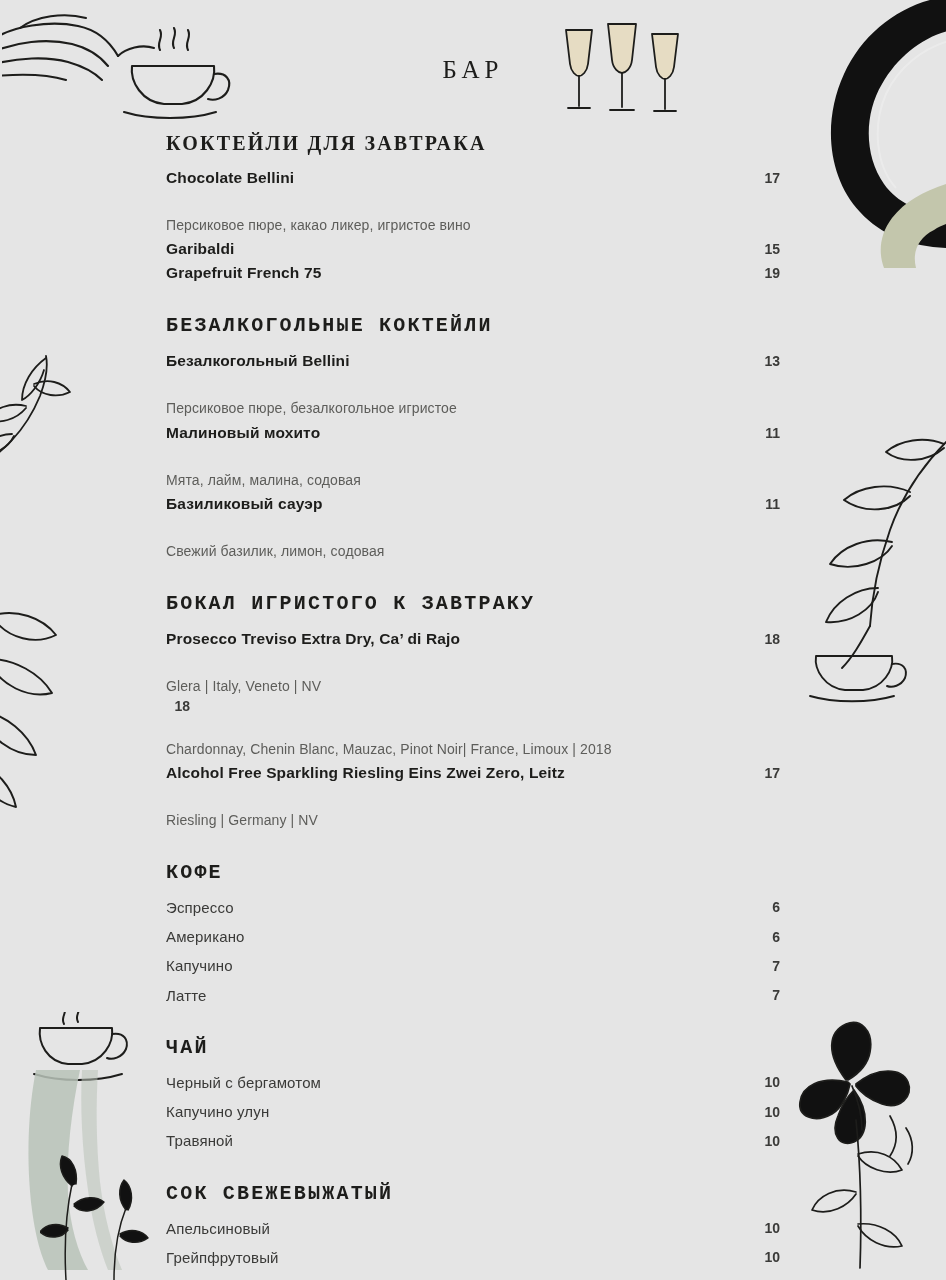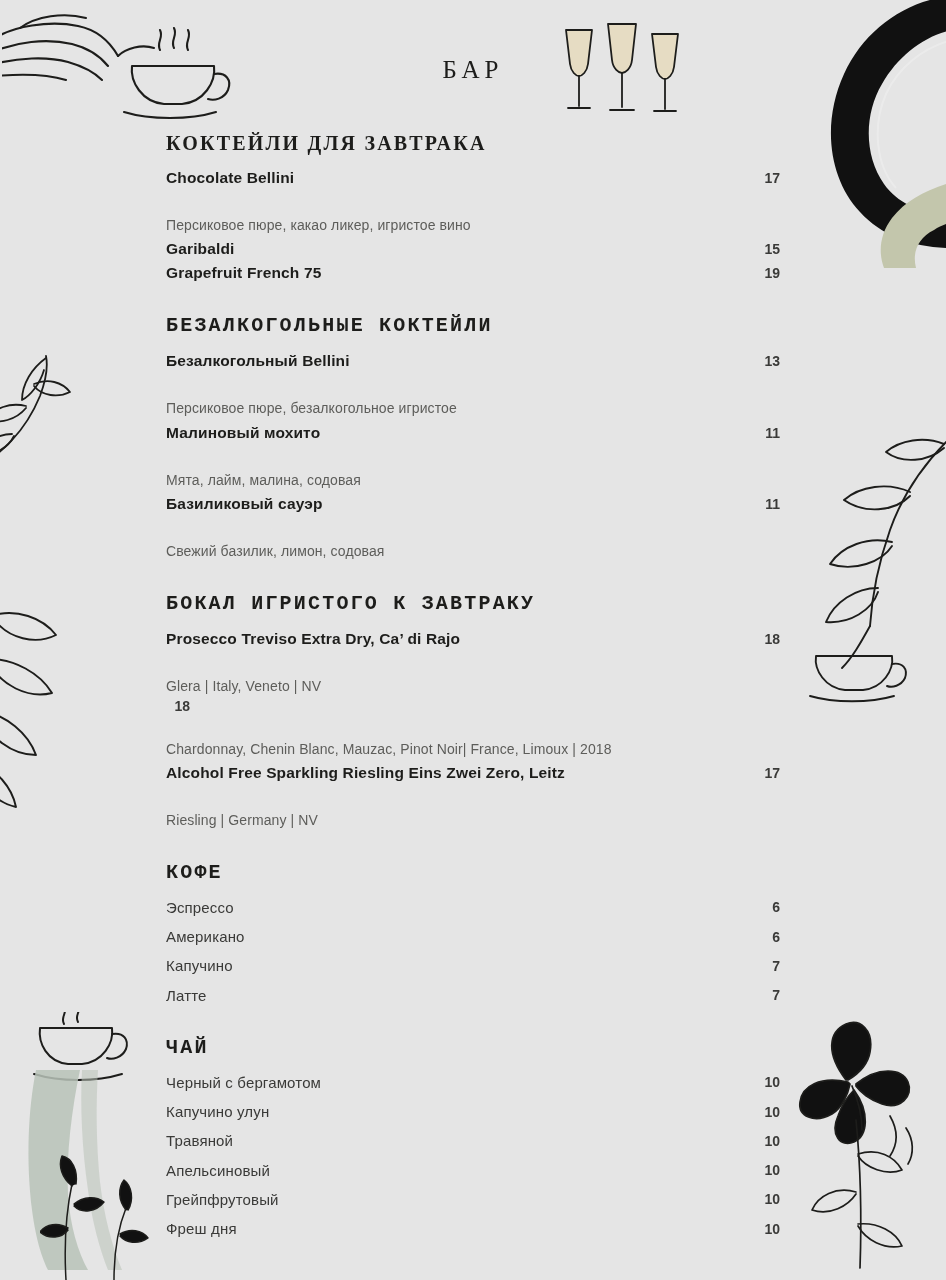--- a/index.html
+++ b/index.html
@@ -330,20 +330,21 @@
           <span class="item-name">Капучино улун</span>
           <span class="item-price">10</span>
         </div>
         <div class="item">
           <span class="item-name">Травяной</span>
           <span class="item-price">10</span>
         </div>
       </div>
 
       <div class="section simple">
+        <h2 class="section-title">СОК СВЕЖЕВЫЖАТЫЙ</h2>
         <div class="item">
           <span class="item-name">Апельсиновый</span>
           <span class="item-price">10</span>
         </div>
         <div class="item">
           <span class="item-name">Грейпфрутовый</span>
           <span class="item-price">10</span>
         </div>
         <div class="item">
           <span class="item-name">Фреш дня</span>

